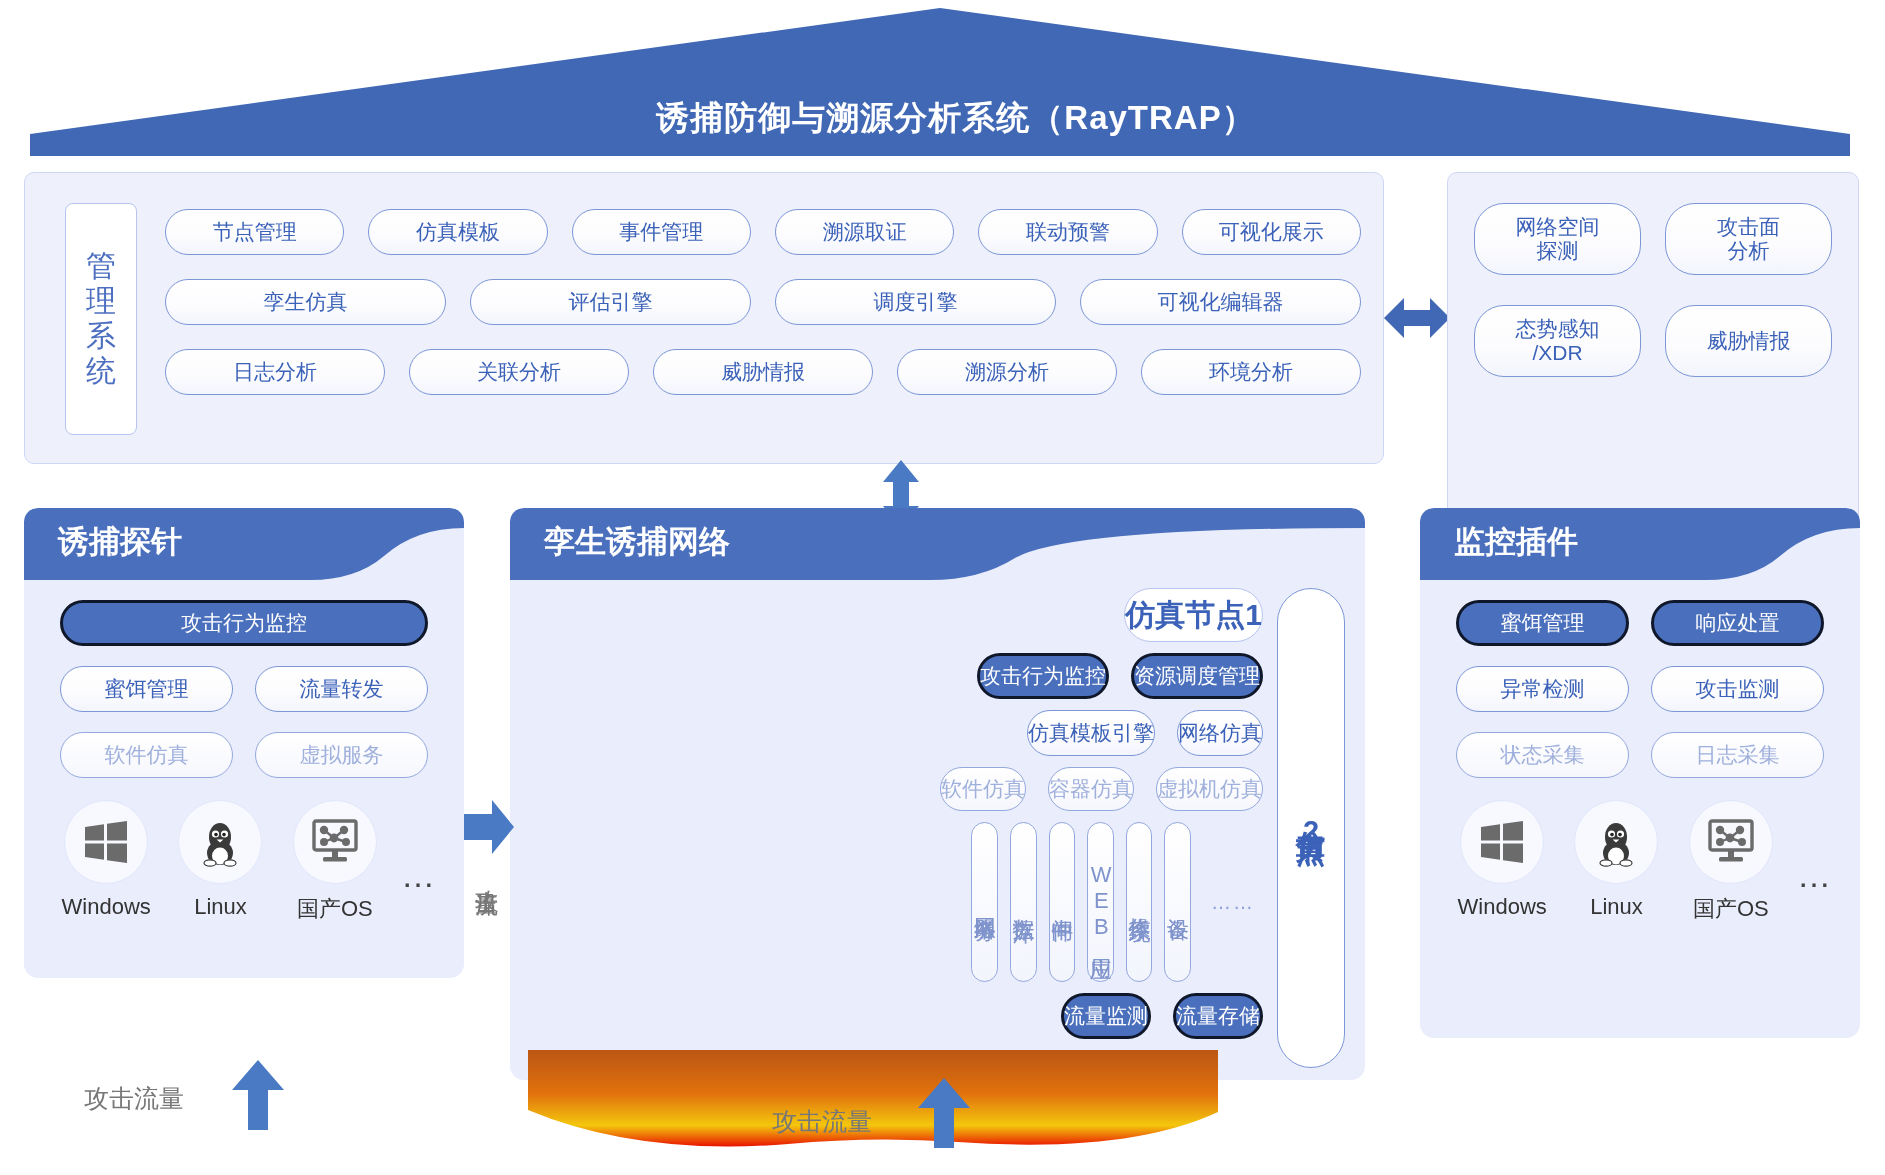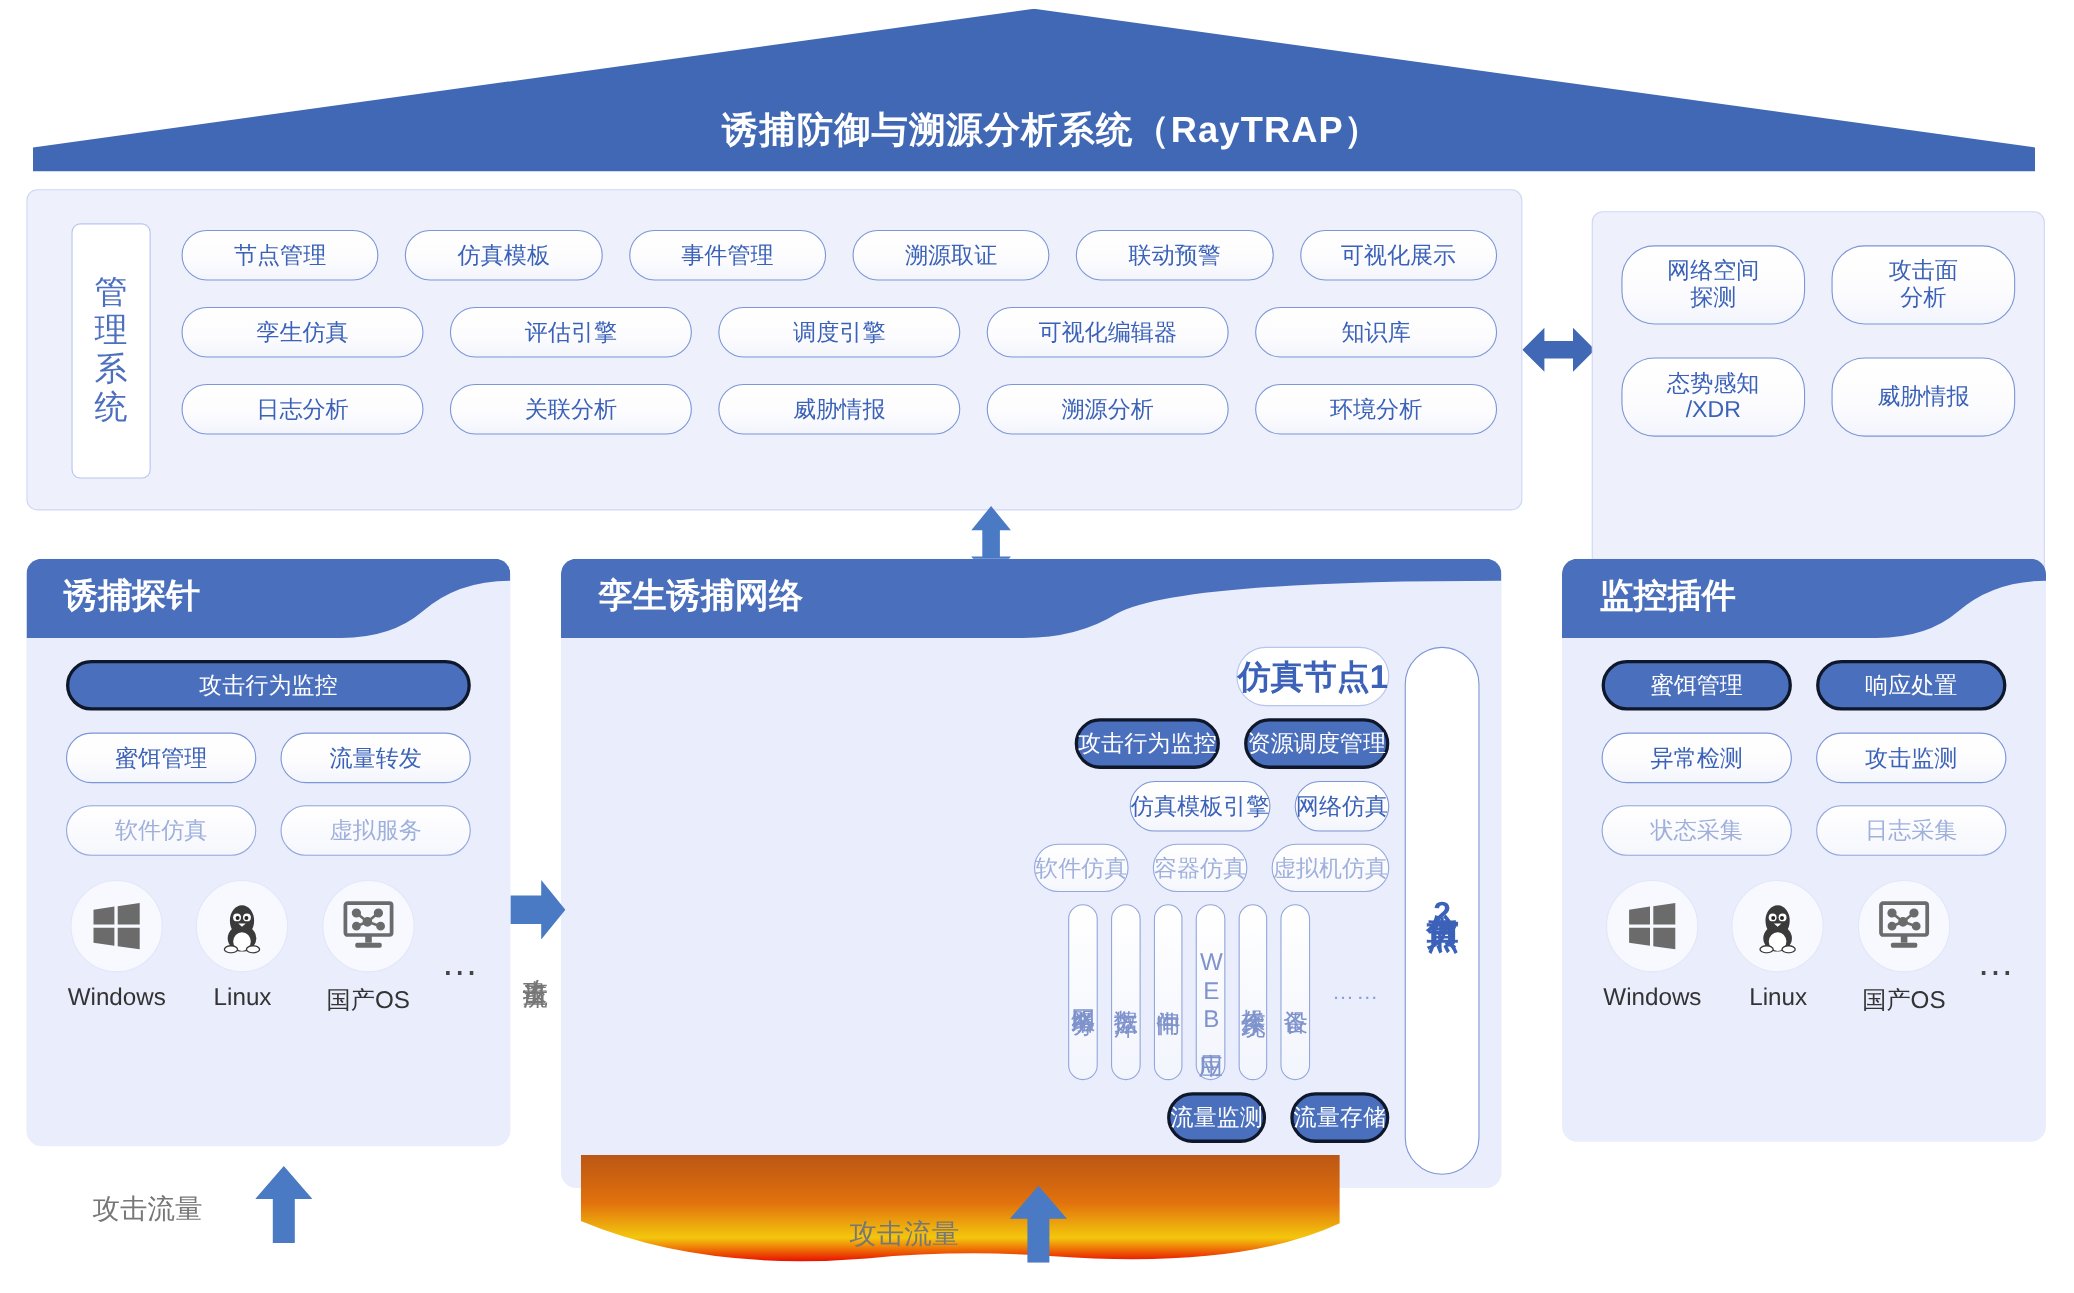--- a/index.html
+++ b/index.html
@@ -26,21 +26,21 @@
   
   .panel {
     position: absolute;
     background: #eef0fc;
     border: 1px solid #cfd6f5;
     border-radius: 10px;
   }
 
   
   #mgmt-panel { left: 24px; top: 172px; width: 1360px; height: 292px; }
-  #external-panel { left: 1447px; top: 172px; width: 412px; height: 364px; margin-top: 20px; }
+  #external-panel { left: 1447px; top: 172px; width: 412px; height: 364px; }
 
   .mgmt-label-box {
     position: absolute; left: 40px; top: 30px; width: 72px; height: 232px;
     background: #ffffff; border: 1px solid #b7c4ef; border-radius: 8px;
     display: flex; flex-direction: column; align-items: center; justify-content: center;
     color: #4d6fc0; font-size: 30px; line-height: 1.16; font-weight: 500;
   }
   .mgmt-grid {
     position: absolute; left: 140px; top: 36px; right: 22px;
     display: flex; flex-direction: column; gap: 24px;
@@ -85,21 +85,21 @@
   .card-header {
     position: absolute; left: 0; top: 0; height: 68px;
     color: #ffffff; font-size: 31px; font-weight: bold;
     display: flex; align-items: center;
     padding-left: 34px;
     z-index: 3;
   }
   .card-content { position: absolute; left: 0; top: 68px; right: 0; bottom: 0; z-index: 2; }
 
   
-  #probe-card { left: 24px; top: 508px; width: 440px; height: 534px; }
+  #probe-card { left: 24px; top: 508px; width: 440px; height: 470px; }
   #plugin-card { left: 1420px; top: 508px; width: 440px; height: 530px; }
   #twin-card  { left: 510px; top: 508px; width: 855px; height: 572px; }
 
   .pill-solid {
     background: #4a6fbc; border: 3px solid #0f172a; color: #ffffff;
     border-radius: 30px; display: flex; align-items: center; justify-content: center;
     font-size: 21px; white-space: nowrap;
   }
   .pill-faded {
     background: linear-gradient(180deg,#ffffff 0%,#f6f7fd 100%);
@@ -209,21 +209,20 @@
         <div class="pill">事件管理</div>
         <div class="pill">溯源取证</div>
         <div class="pill">联动预警</div>
         <div class="pill">可视化展示</div>
       </div>
       <div class="mgmt-row">
         <div class="pill">孪生仿真</div>
         <div class="pill">评估引擎</div>
         <div class="pill">调度引擎</div>
         <div class="pill">可视化编辑器</div>
-        <div class="pill">知识库</div>
       </div>
       <div class="mgmt-row">
         <div class="pill">日志分析</div>
         <div class="pill">关联分析</div>
         <div class="pill">威胁情报</div>
         <div class="pill">溯源分析</div>
         <div class="pill">环境分析</div>
       </div>
     </div>
   </div>

